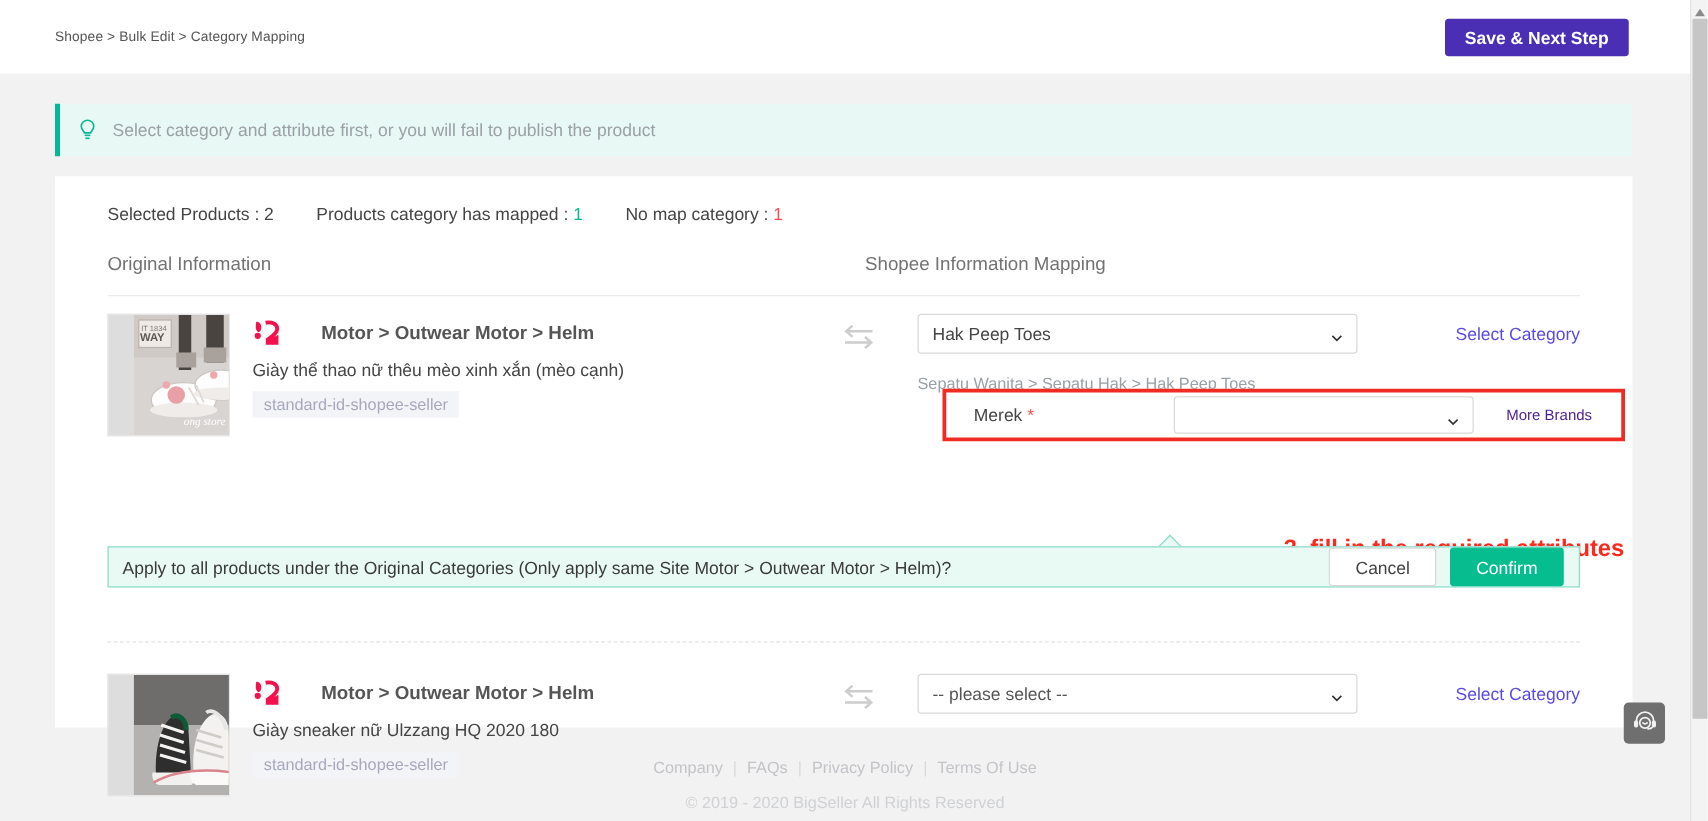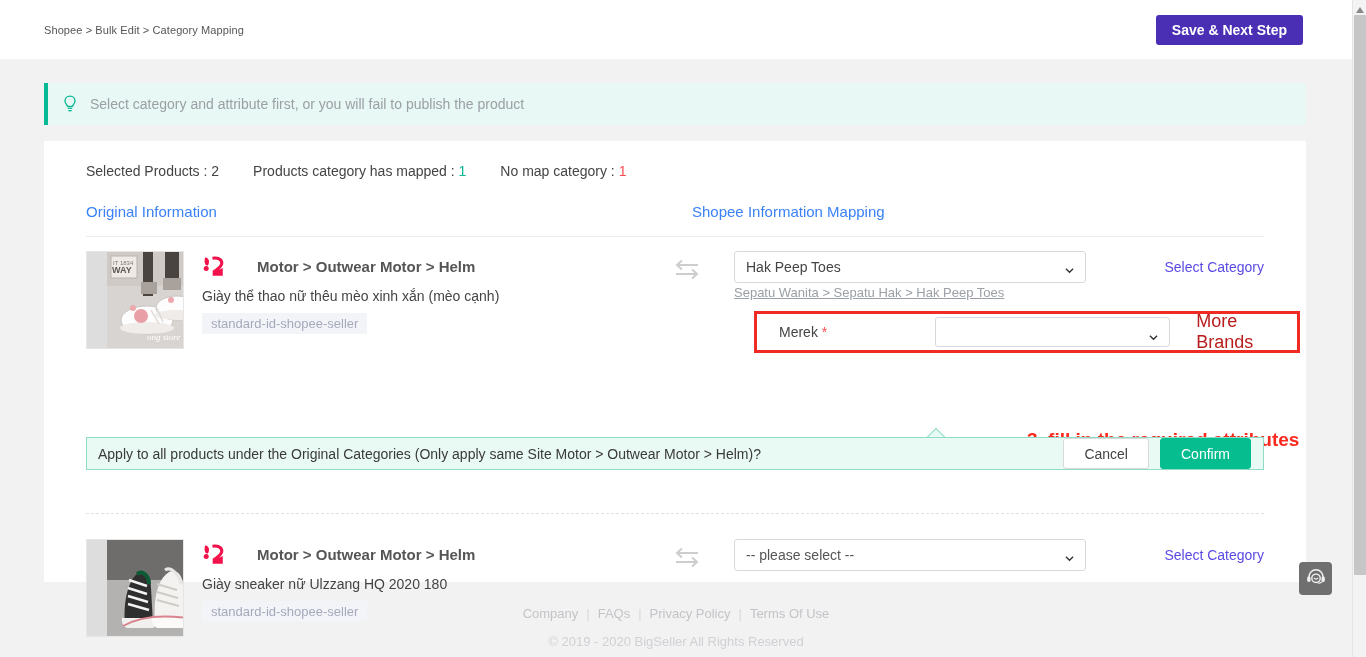--- a/index.html
+++ b/index.html
@@ -53,21 +53,21 @@
   #stats .seg { margin-right:34px; }
   #stats .seg:last-child { margin-right:0; }
   .num-green { color:#06b894; }
   .num-red { color:#ff4d4f; }
 
   
   #cols {
     position:absolute; left:42px; top:62px; width:1178px; height:34px;
     border-bottom:1px solid #ebebeb;
   }
-  #cols .col-h { position:absolute; top:0; font-size:15px; color:#3b82f6; }
+  #cols .col-h { position:absolute; top:0; font-size:15px; color:#737373; }
   #col-left  { left:0; }
   #col-right { left:606px; }
 
   
   .row { position:absolute; left:42px; width:1178px; }
   .thumb {
     position:absolute; left:0; top:0; width:98px; height:98px;
     border:1px solid #e6e6e6; overflow:hidden; background:#ddd;padding-left:20px;
   }
   .thumb svg { display:block; }
@@ -91,36 +91,36 @@
   }
   .sel .caret {
     position:absolute; right:11px; top:50%; width:9px; height:9px;
     margin-top:-5px;
   }
   .sel.placeholder { color:#555; }
   .link {
     margin-left:30px; color:#5a4ae3; font-size:14px; cursor:pointer;
     white-space:nowrap;
   }
-  .subcat { margin-top:2px; font-size:13px; color:#9aa0a6;text-decoration:underline; }
+  .subcat { margin-top:16px; font-size:13px; color:#9aa0a6; }
 
   
   #attr-box {
     position:absolute; left:20px; top:60px; width:546px; height:42px;
     border:3px solid #ef2b23; background:#fff;
     display:flex; align-items:center; padding-left:22px;
   }
   #attr-label { font-size:14px; color:#444; width:160px; }
   #attr-label .req { color:#ff4d4f; }
   #attr-sel {
     width:240px; height:30px; border:1px solid #d9d9d9; background:#fff;
     border-radius:3px; position:relative; cursor:pointer;
   }
   #attr-sel .caret { position:absolute; right:11px; top:11px; width:9px; height:9px; }
-  #more-brands { margin-left:26px; color:#b91c1c; font-size:18px; cursor:pointer; }
+  #more-brands { margin-left:26px; color:#4c1d95; font-size:12px; cursor:pointer; }
 
   
   #annotation {
     position:absolute; left:983px; top:288px;
     color:#fb2a1e; font-size:19px; font-weight:bold; white-space:nowrap;
   }
 
   
   #apply-banner {
     position:absolute; left:42px; top:296px; width:1178px; height:33px;

